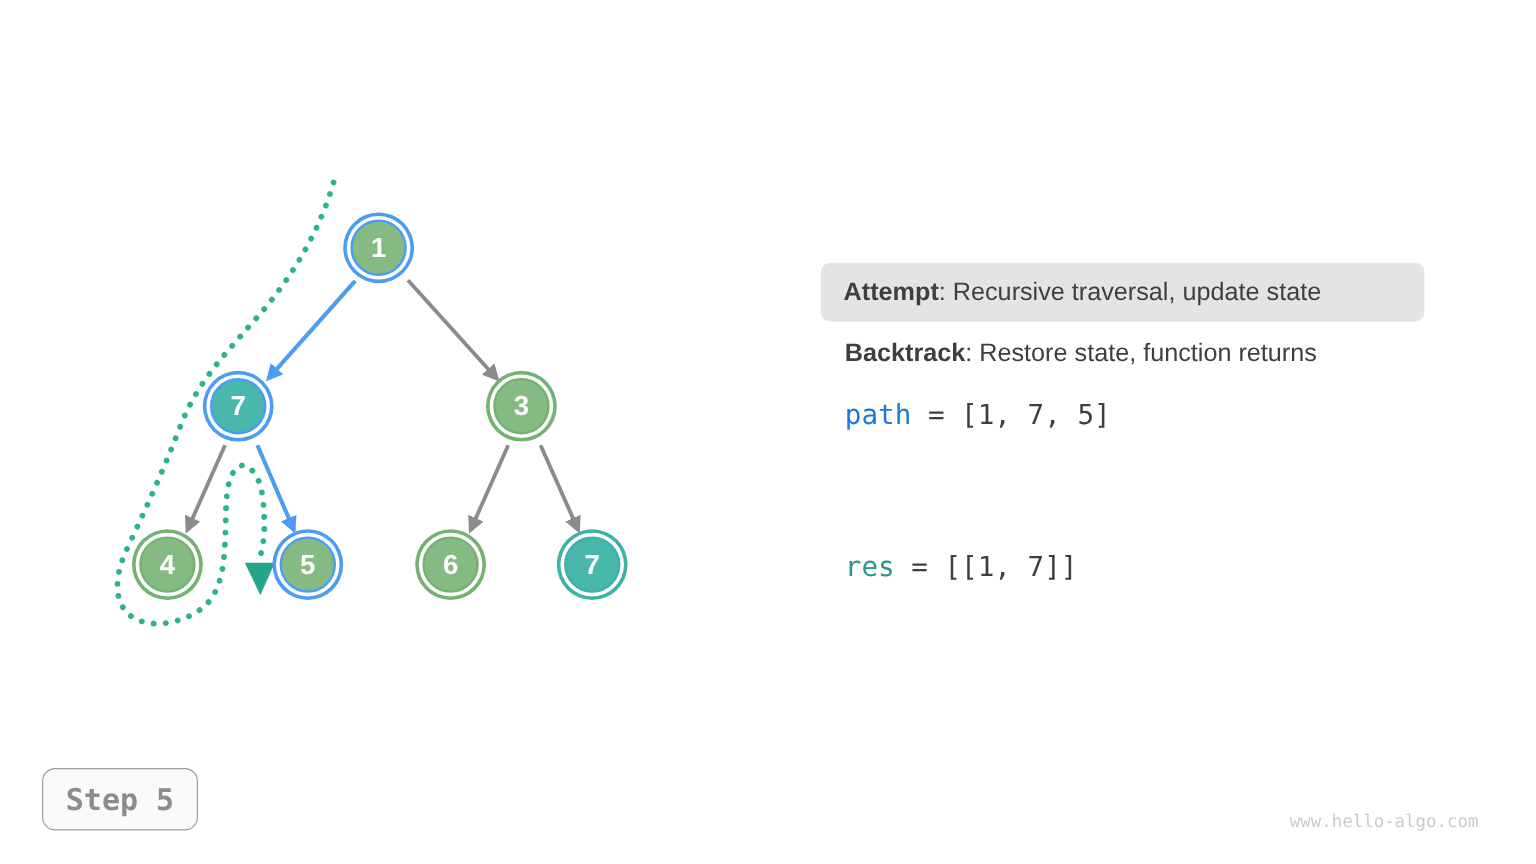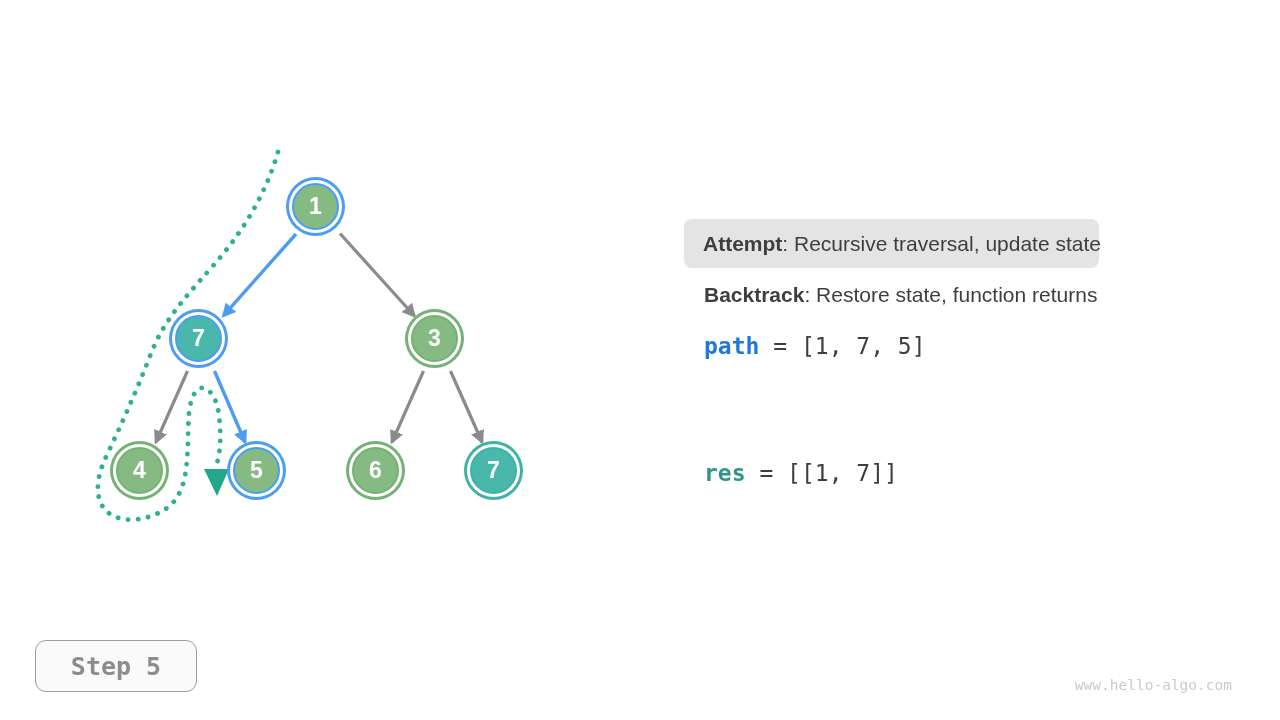--- a/index.html
+++ b/index.html
@@ -16,35 +16,35 @@
   .canvas{position:relative;width:1280px;height:720px;background:#fff;
           font-family:"Liberation Sans",sans-serif;}
   .edges-layer{position:absolute;left:0;top:0;width:1280px;height:720px;z-index:1;}
   .node{position:absolute;width:47px;height:47px;border-radius:50%;z-index:2;
         background:var(--fill);border:2.5px solid var(--ring);
         box-shadow:0 0 0 3px #fff,0 0 0 6px var(--ring);
         display:flex;align-items:center;justify-content:center;
         color:#fff;font-size:23px;font-weight:bold;
         font-family:"Liberation Sans",sans-serif;}
   .panel{position:absolute;left:0;top:0;z-index:2;}
-  .attempt-box{position:absolute;left:684px;top:219px;width:415px;height:49px;
+  .attempt-box{position:absolute;left:684px;top:219px;width:503px;height:49px;
         background:var(--callout-bg);border-radius:8px;display:flex;
         align-items:center;padding:0 19px;}
   .note-line{position:absolute;font-size:21px;color:var(--text-dark);
         line-height:28px;white-space:pre;}
   .note-line b{font-weight:bold;}
   .backtrack-line{left:704px;top:281px;}
   .code-line{position:absolute;font-family:"DejaVu Sans Mono","Liberation Mono",monospace;
         font-size:23px;line-height:28px;color:var(--text-dark);white-space:pre;}
   .path-line{left:704px;top:332px;}
   .res-line{left:704px;top:448px;margin-top:11px;}
-  .kw{font-weight:bold;}
+  .kw{font-weight:normal;}
   .kw-path{color:var(--code-blue);}
   .kw-res{color:var(--code-teal);}
-  .step-box{position:absolute;left:35px;top:640px;width:162px;height:52px;
+  .step-box{position:absolute;left:35px;top:640px;width:130px;height:52px;
         background:#FAFAFA;border:1.5px solid var(--step-border);border-radius:11px;
         display:flex;align-items:center;justify-content:center;z-index:2;}
   .step-box span{font-family:"DejaVu Sans Mono","Liberation Mono",monospace;
         font-weight:bold;font-size:25px;color:var(--step-text);white-space:pre;}
   .watermark{position:absolute;right:48px;top:677px;font-size:14.5px;
         font-family:"DejaVu Sans Mono","Liberation Mono",monospace;
         color:var(--watermark-gray);z-index:2;margin-left:28px;}
 </style>
 </head>
 <body>

